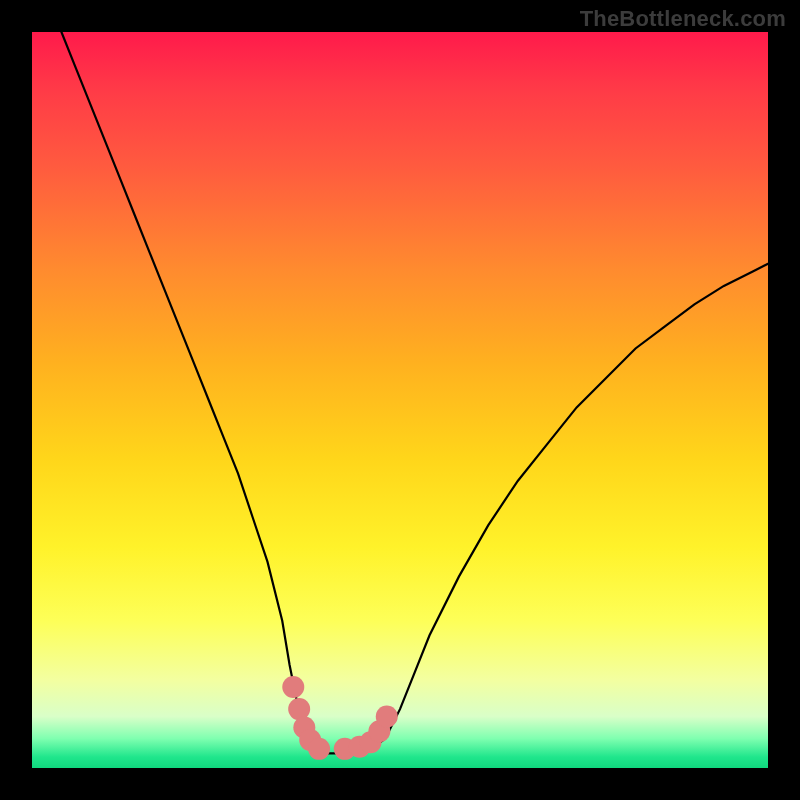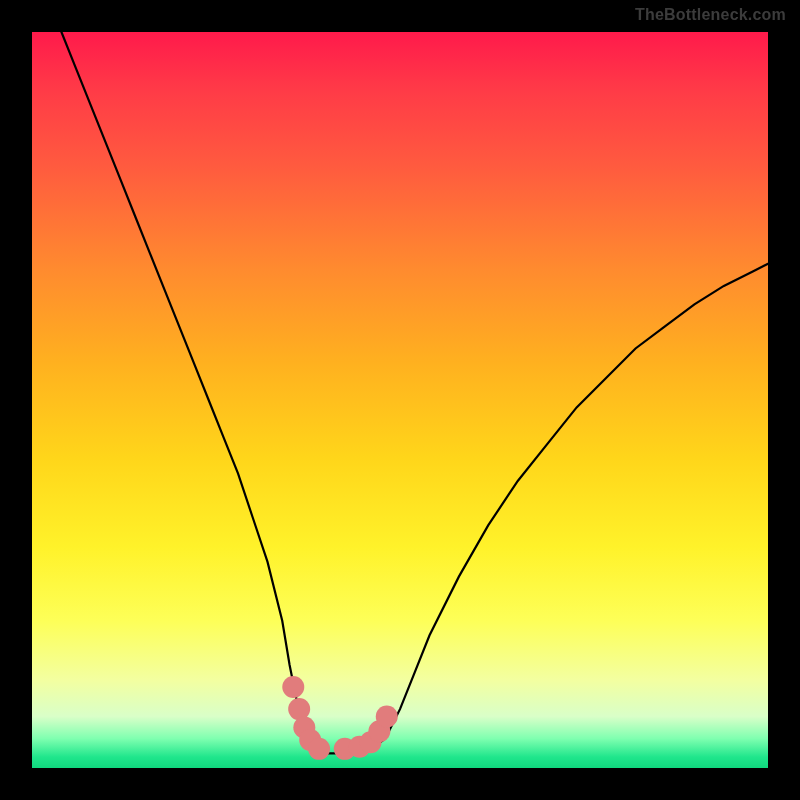--- a/index.html
+++ b/index.html
@@ -49,21 +49,21 @@
     position: absolute;
     left: 0; top: 0;
     width: 736px;
     height: 736px;
   }
   .watermark {
     position: absolute;
     top: 6px;
     right: 14px;
     color: #3c3c3c;
-    font-size: 16px;
+    font-size: 22px;
     font-weight: 600;
     letter-spacing: 0.2px;
     user-select: none;
   }
 </style>
 </head>
 <body>
 
 <div class="frame">
   <div class="plot-area">

